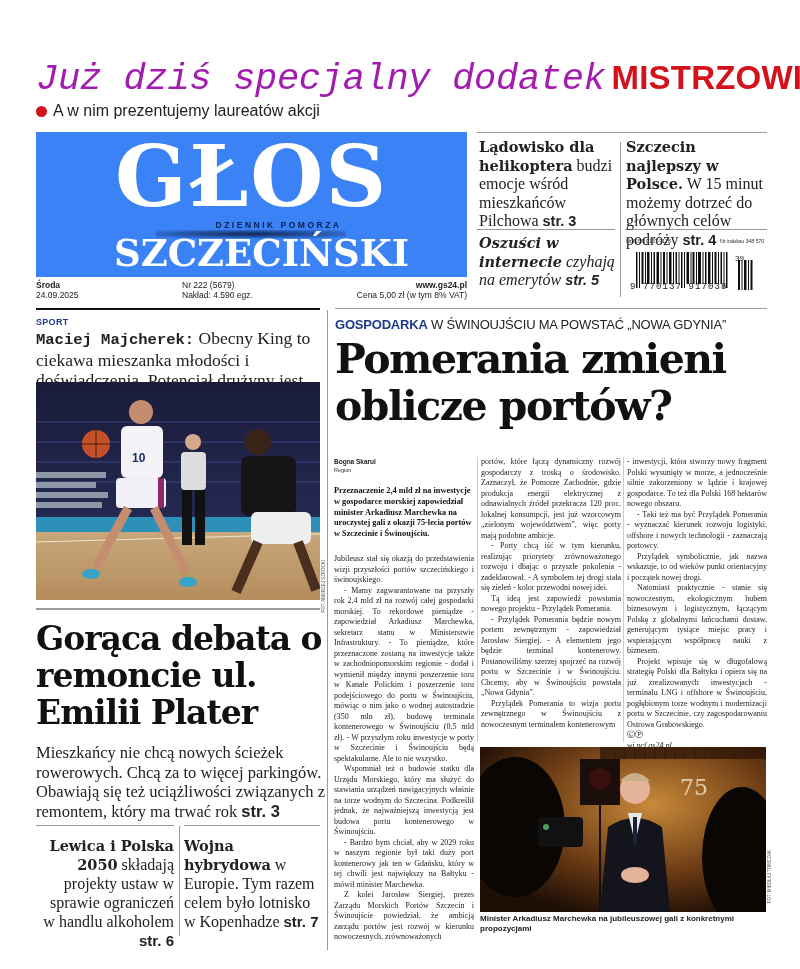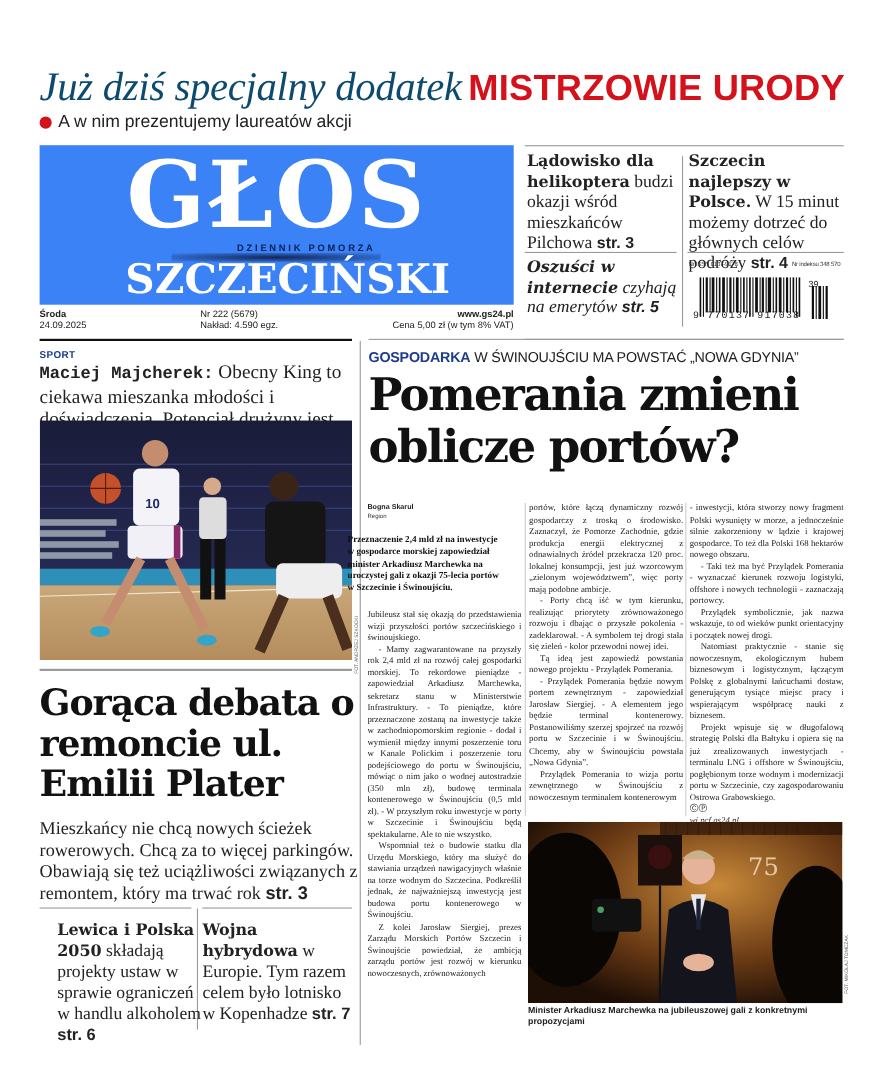--- a/index.html
+++ b/index.html
@@ -3,21 +3,21 @@
 <meta charset="utf-8">
 <style>
   * { box-sizing: border-box; margin: 0; padding: 0; }
   html, body { width: 800px; height: 969px; background: #ffffff; overflow: hidden; }
   body { position: relative; font-family: "Liberation Serif", serif; color: #1a1a1a; }
   .abs { position: absolute; }
   b.str { font-family: "Liberation Sans", sans-serif; font-weight: 700; }
 
   
   #promo-line { left: 36px; top: 58px; white-space: nowrap; }
-  #promo-italic { font-family: Liberation Serif, serif; font-style: italic; font-size: 37px; color: #0c4a6e; letter-spacing: -0.3px; }
+  #promo-italic { font-family: Liberation Mono, monospace; font-style: italic; font-size: 37px; color: #a21caf; letter-spacing: -0.3px; }
   #promo-red { font-family: "Liberation Sans", sans-serif; font-weight: 700; font-size: 33px; color: #d4121c; margin-left: 6px; letter-spacing: 0.2px; }
   #promo-sub { left: 36px; top: 102px; font-family: "Liberation Sans", sans-serif; font-size: 16px; color: #222; display: flex; align-items: center; }
   #promo-dot { width: 11px; height: 11px; border-radius: 50%; background: #d4121c; margin-right: 6px; display: inline-block; }
 
   
   #masthead { left: 36px; top: 132px; width: 431px; height: 145px; background: #3b82f6; overflow: hidden; }
   #mast-glos { position: absolute; left: 0; width: 100%; top: 0px; text-align: center; color: #fff; font-family: "DejaVu Serif", serif; font-weight: 700; font-size: 84px; letter-spacing: 2px; line-height: 90px; }
   #mast-tag { position: absolute; left: 0; width: 100%; top: 88px; text-align: center; font-family: "Liberation Sans", sans-serif; font-weight: 700; font-size: 8.5px; letter-spacing: 2.5px; color: #0a1f55; margin-left: 27px; }
   #mast-shadow { position: absolute; left: 120px; width: 190px; top: 98px; height: 8px; background: radial-gradient(ellipse at center, rgba(0,0,20,0.7), rgba(0,0,20,0)); }
   #mast-szcz { position: absolute; left: 0; width: 100%; top: 100px; text-align: center; color: #fff; font-family: "DejaVu Serif", serif; font-weight: 700; font-size: 37px; line-height: 42px; letter-spacing: 0px; padding-left: 20px; }
@@ -47,38 +47,38 @@
   #sport-text b.str { font-size: 16px; }
 
   #sport-photo { left: 36px; top: 382px; width: 284px; height: 218px; overflow: hidden; }
   #sport-credit { left: 321px; top: 560px; writing-mode: vertical-rl; transform: rotate(180deg); font-family: "Liberation Sans", sans-serif; font-size: 4.5px; color: #555; }
 
   
   #debate-title { left: 36px; top: 620px; width: 290px; font-family: "DejaVu Serif", serif; font-weight: 700; font-size: 33px; line-height: 37px; letter-spacing: -1px; color: #111; }
   #debate-text { left: 36px; top: 743px; width: 290px; font-family: "Liberation Serif", serif; font-size: 16.5px; line-height: 19.5px; color: #222; }
 
   
-  #bl1 { left: 52px; top: 836px; width: 138px; }
+  #bl1 { left: 36px; top: 836px; width: 138px; text-align: right; }
   #bl2 { left: 184px; top: 836px; width: 140px; }
   .bt { font-family: "Liberation Serif", serif; font-size: 16px; line-height: 19px; color: #222; }
   .bt .bold { font-family: "DejaVu Serif", serif; font-weight: 700; font-size: 14.5px; }
   .bt b.str { font-size: 15px; }
 
   
   #kicker { left: 335px; top: 317px; white-space: nowrap; font-family: "Liberation Sans", sans-serif; font-size: 13px; color: #222; letter-spacing: -0.2px; }
   #kicker .sec { font-weight: 700; color: #1c3b8f; }
   #main-title { left: 335px; top: 336px; width: 440px; font-family: "DejaVu Serif", serif; font-weight: 700; font-size: 41px; line-height: 47px; letter-spacing: -1.5px; color: #111; }
 
   #byline { left: 334px; top: 458px; font-family: "Liberation Sans", sans-serif; font-weight: 700; font-size: 6.5px; color: #222; }
   #byline-reg { left: 334px; top: 467px; font-family: "Liberation Sans", sans-serif; font-size: 5.5px; color: #333; }
 
   .col { position: absolute; font-family: "Liberation Serif", serif; font-size: 8px; line-height: 10.5px; color: #222; text-align: justify; hyphens: manual; }
   .col p { text-indent: 10px; }
   .col p.noind { text-indent: 0; }
-  #lead { left: 316px; top: 486px; width: 140px; font-family: "Liberation Serif", serif; font-weight: 700; font-size: 8.3px; line-height: 10.8px; color: #111; }
+  #lead { left: 334px; top: 486px; width: 140px; font-family: "Liberation Serif", serif; font-weight: 700; font-size: 8.3px; line-height: 10.8px; color: #111; }
   #col1 { left: 334px; top: 554px; width: 140px; height: 392px; overflow: hidden; }
   #col2 { left: 481px; top: 457px; width: 140px; height: 290px; overflow: hidden; }
   #col3 { left: 627px; top: 457px; width: 140px; height: 290px; overflow: hidden; }
   #col3 .sig { font-style: italic; text-indent: 0; }
 
   #main-photo { left: 480px; top: 747px; width: 286px; height: 165px; overflow: hidden; }
   #main-credit { left: 767px; top: 850px; writing-mode: vertical-rl; transform: rotate(180deg); font-family: "Liberation Sans", sans-serif; font-size: 4.5px; color: #555; }
   #main-caption { left: 480px; top: 914px; width: 290px; font-family: "Liberation Sans", sans-serif; font-weight: 700; font-size: 8px; line-height: 10px; color: #222; }
 </style>
 </head>
@@ -112,21 +112,21 @@
   <div>Cena 5,00 zł (w tym 8% VAT)</div>
 </div>
 
 <div class="rule" style="left:477px;top:132px;width:290px;"></div>
 <div class="rule" style="left:477px;top:229px;width:138px;"></div>
 <div class="rule" style="left:625px;top:229px;width:142px;"></div>
 <div class="vrule" style="left:620px;top:142px;height:155px;"></div>
 <div class="rule" style="left:477px;top:308px;width:290px;"></div>
 
 <div class="teaser" style="left:479px;top:138px;width:140px;">
-  <span class="bold">Lądowisko dla helikoptera</span><span> budzi okazji wśród mieszkańców Pilchowa </span><b class="str">str. 3</b>
+  <span class="bold">Lądowisko dla helikoptera</span><span> budzi emocje wśród mieszkańców Pilchowa </span><b class="str">str. 3</b>
 </div>
 <div class="teaser" style="left:626px;top:138px;width:145px;">
   <span class="bold">Szczecin najlepszy w Polsce.</span><span> W 15 minut możemy dotrzeć do głównych celów podróży </span><b class="str">str. 4</b>
 </div>
 <div class="teaser" style="left:479px;top:234px;width:140px;font-style:italic;">
   <span class="bold">Oszuści w internecie</span><span> czyhają na emerytów </span><b class="str">str. 5</b>
 </div>
 
 <div id="issn-line" class="abs">
   <span>Nr ISSN 0137-9178</span>
@@ -261,20 +261,21 @@
 <div id="main-title" class="abs">Pomerania zmieni oblicze portów?</div>
 
 <div id="byline" class="abs">Bogna Skarul</div>
 <div id="byline-reg" class="abs">Region</div>
 <div id="lead" class="abs">Przeznaczenie 2,4 mld zł na inwestycje w gospodarce morskiej zapowiedział minister Arkadiusz Marchewka na uroczystej gali z okazji 75-lecia portów w Szczecinie i Świnoujściu.</div>
 
 <div id="col1" class="col">
   <p class="noind">Jubileusz stał się okazją do przedstawienia wizji przyszłości portów szczecińskiego i świnoujskiego.</p>
   <p>- Mamy zagwarantowane na przyszły rok 2,4 mld zł na rozwój całej gospodarki morskiej. To rekordowe pieniądze - zapowiedział Arkadiusz Marchewka, sekretarz stanu w Ministerstwie Infrastruktury. - To pieniądze, które przeznaczone zostaną na inwestycje także w zachodniopomorskim regionie - dodał i wymienił między innymi poszerzenie toru w Kanale Polickim i poszerzenie toru podejściowego do portu w Świnoujściu, mówiąc o nim jako o wodnej autostradzie (350 mln zł), budowę terminala kontenerowego w Świnoujściu (0,5 mld zł). - W przyszłym roku inwestycje w porty w Szczecinie i Świnoujściu będą spektakularne. Ale to nie wszystko.</p>
   <p>Wspomniał też o budowie statku dla Urzędu Morskiego, który ma służyć do stawiania urządzeń nawigacyjnych właśnie na torze wodnym do Szczecina. Podkreślił jednak, że najważniejszą inwestycją jest budowa portu kontenerowego w Świnoujściu.</p>
+  <p>- Bardzo bym chciał, aby w 2029 roku w naszym regionie był taki duży port kontenerowy jak ten w Gdańsku, który w tej chwili jest największy na Bałtyku - mówił minister Marchewka.</p>
   <p>Z kolei Jarosław Siergiej, prezes Zarządu Morskich Portów Szczecin i Świnoujście powiedział, że ambicją zarządu portów jest rozwój w kierunku nowoczesnych, zrównoważonych</p>
 </div>
 <div class="vrule" style="left:477px;top:457px;height:285px;background:#ccc;"></div>
 <div id="col2" class="col">
   <p class="noind">portów, które łączą dynamiczny rozwój gospodarczy z troską o środowisko. Zaznaczył, że Pomorze Zachodnie, gdzie produkcja energii elektrycznej z odnawialnych źródeł przekracza 120 proc. lokalnej konsumpcji, jest już wzorcowym „zielonym województwem”, więc porty mają podobne ambicje.</p>
   <p>- Porty chcą iść w tym kierunku, realizując priorytety zrównoważonego rozwoju i dbając o przyszłe pokolenia - zadeklarował. - A symbolem tej drogi stała się zieleń - kolor przewodni nowej idei.</p>
   <p>Tą ideą jest zapowiedź powstania nowego projektu - Przylądek Pomerania.</p>
   <p>- Przylądek Pomerania będzie nowym portem zewnętrznym - zapowiedział Jarosław Siergiej. - A elementem jego będzie terminal kontenerowy. Postanowiliśmy szerzej spojrzeć na rozwój portu w Szczecinie i w Świnoujściu. Chcemy, aby w Świnoujściu powstała „Nowa Gdynia”.</p>
   <p>Przylądek Pomerania to wizja portu zewnętrznego w Świnoujściu z nowoczesnym terminalem kontenerowym</p>
 </div>

